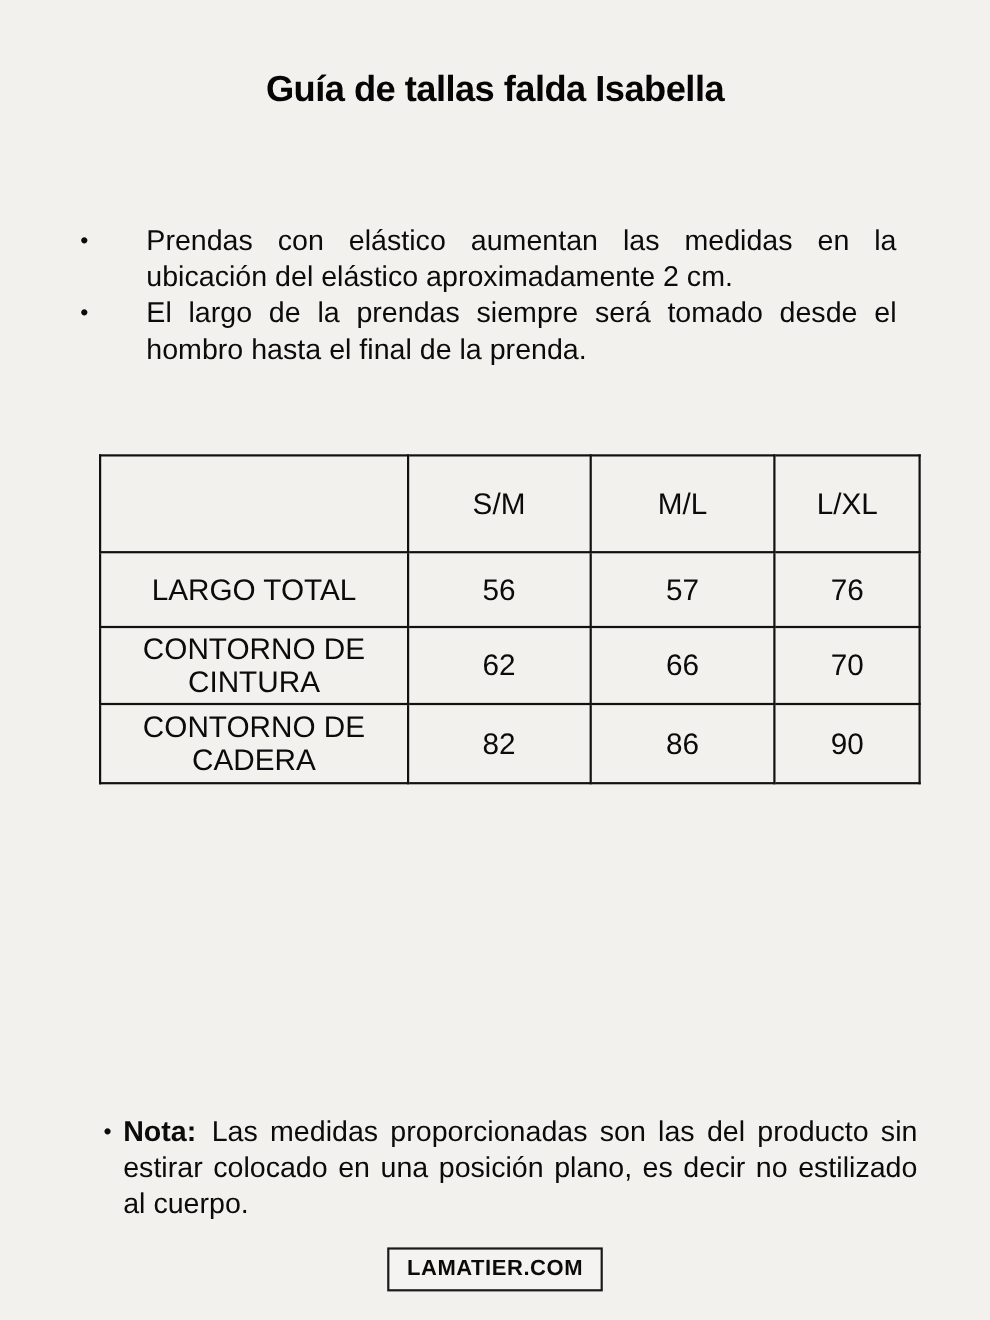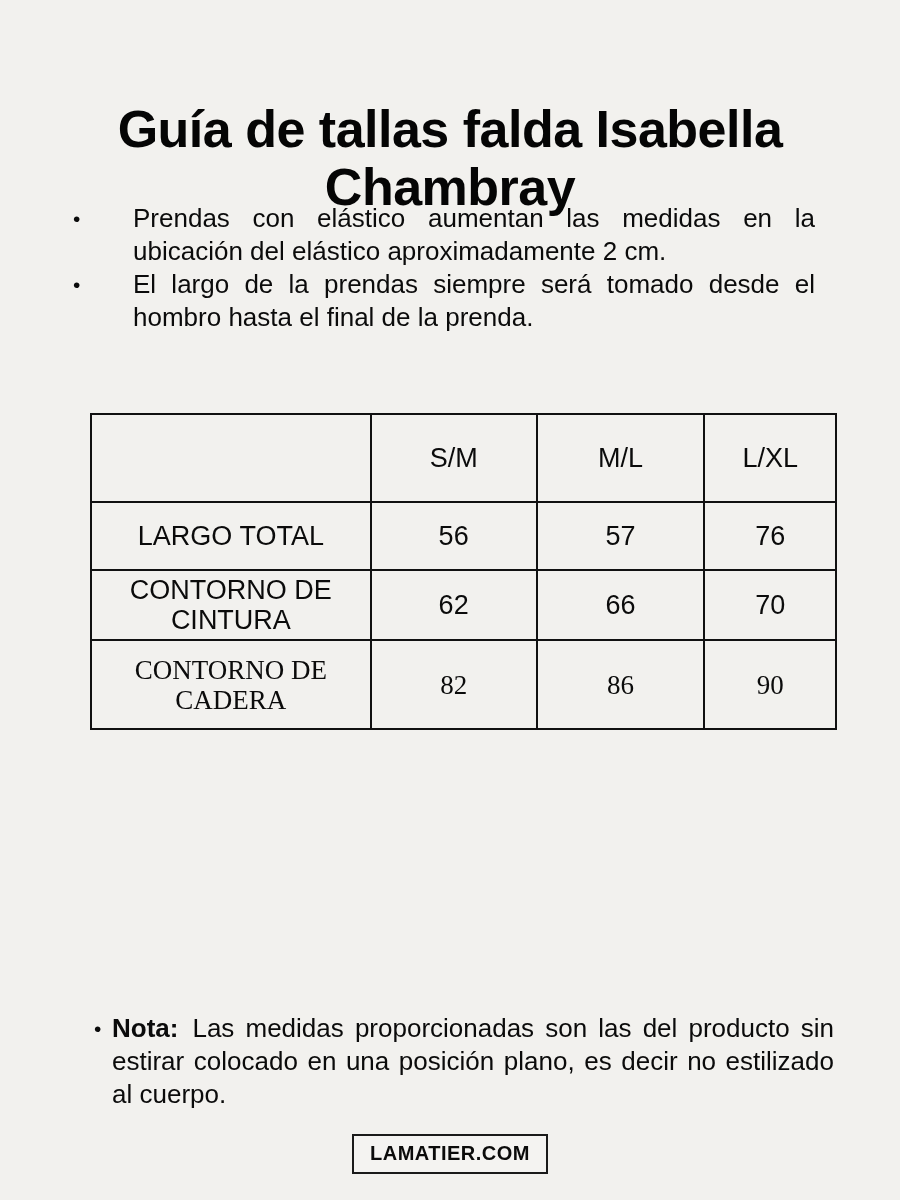--- a/index.html
+++ b/index.html
@@ -17,25 +17,24 @@
     overflow: hidden;
   }
   
   .title {
     position: absolute;
     top: 52px;
     left: 0;
     width: 100%;
     text-align: center;
     font-weight: bold;
-    font-size: 52px;
+    font-size: 33px;
     line-height: 58px;
     letter-spacing: -0.5px;
     color: #050505;
-    margin-top: 48px;
   }
   .title .line { display: block; }
   
   .considerations {
     position: absolute;
     top: 202px;
     left: 70px;
     width: 745px;
     font-size: 26px;
     line-height: 33px;
@@ -72,21 +71,21 @@
     padding: 4px 14px;
     color: #0b0b0b;
   }
   .size-table .col-label { width: 270px; }
   .size-table .col-sm { width: 160px; }
   .size-table .col-ml { width: 162px; }
   .size-table .col-lxl { width: 127px; }
   .size-table tr.header-row { height: 88px; }
   .size-table tr.row-0 { height: 68px; }
   .size-table tr.row-1 { height: 69px; }
-  .size-table tr.row-2 { height: 89px; font-family: Liberation Serif, serif; }
+  .size-table tr.row-2 { height: 72px; }
   
   .note {
     position: absolute;
     top: 1012px;
     left: 90px;
     width: 744px;
     font-size: 26px;
     line-height: 33px;
     display: flex;
   }
@@ -113,21 +112,20 @@
     color: #0b0b0b;
   }
 </style>
 </head>
 <body>
 
 <div class="page">
 
   <h1 class="title">
     <span class="line">Guía de tallas falda Isabella</span>
-    <span class="line">Chambray</span>
   </h1>
 
   <div class="considerations">
     <div class="bullet-row">
       <span class="bullet-dot">•</span>
       <span class="bullet-text">Prendas con elástico aumentan las medidas en la ubicación del elástico aproximadamente 2 cm.</span>
     </div>
     <div class="bullet-row">
       <span class="bullet-dot">•</span>
       <span class="bullet-text">El largo de la prendas siempre será tomado desde el hombro hasta el final de la prenda.</span>

